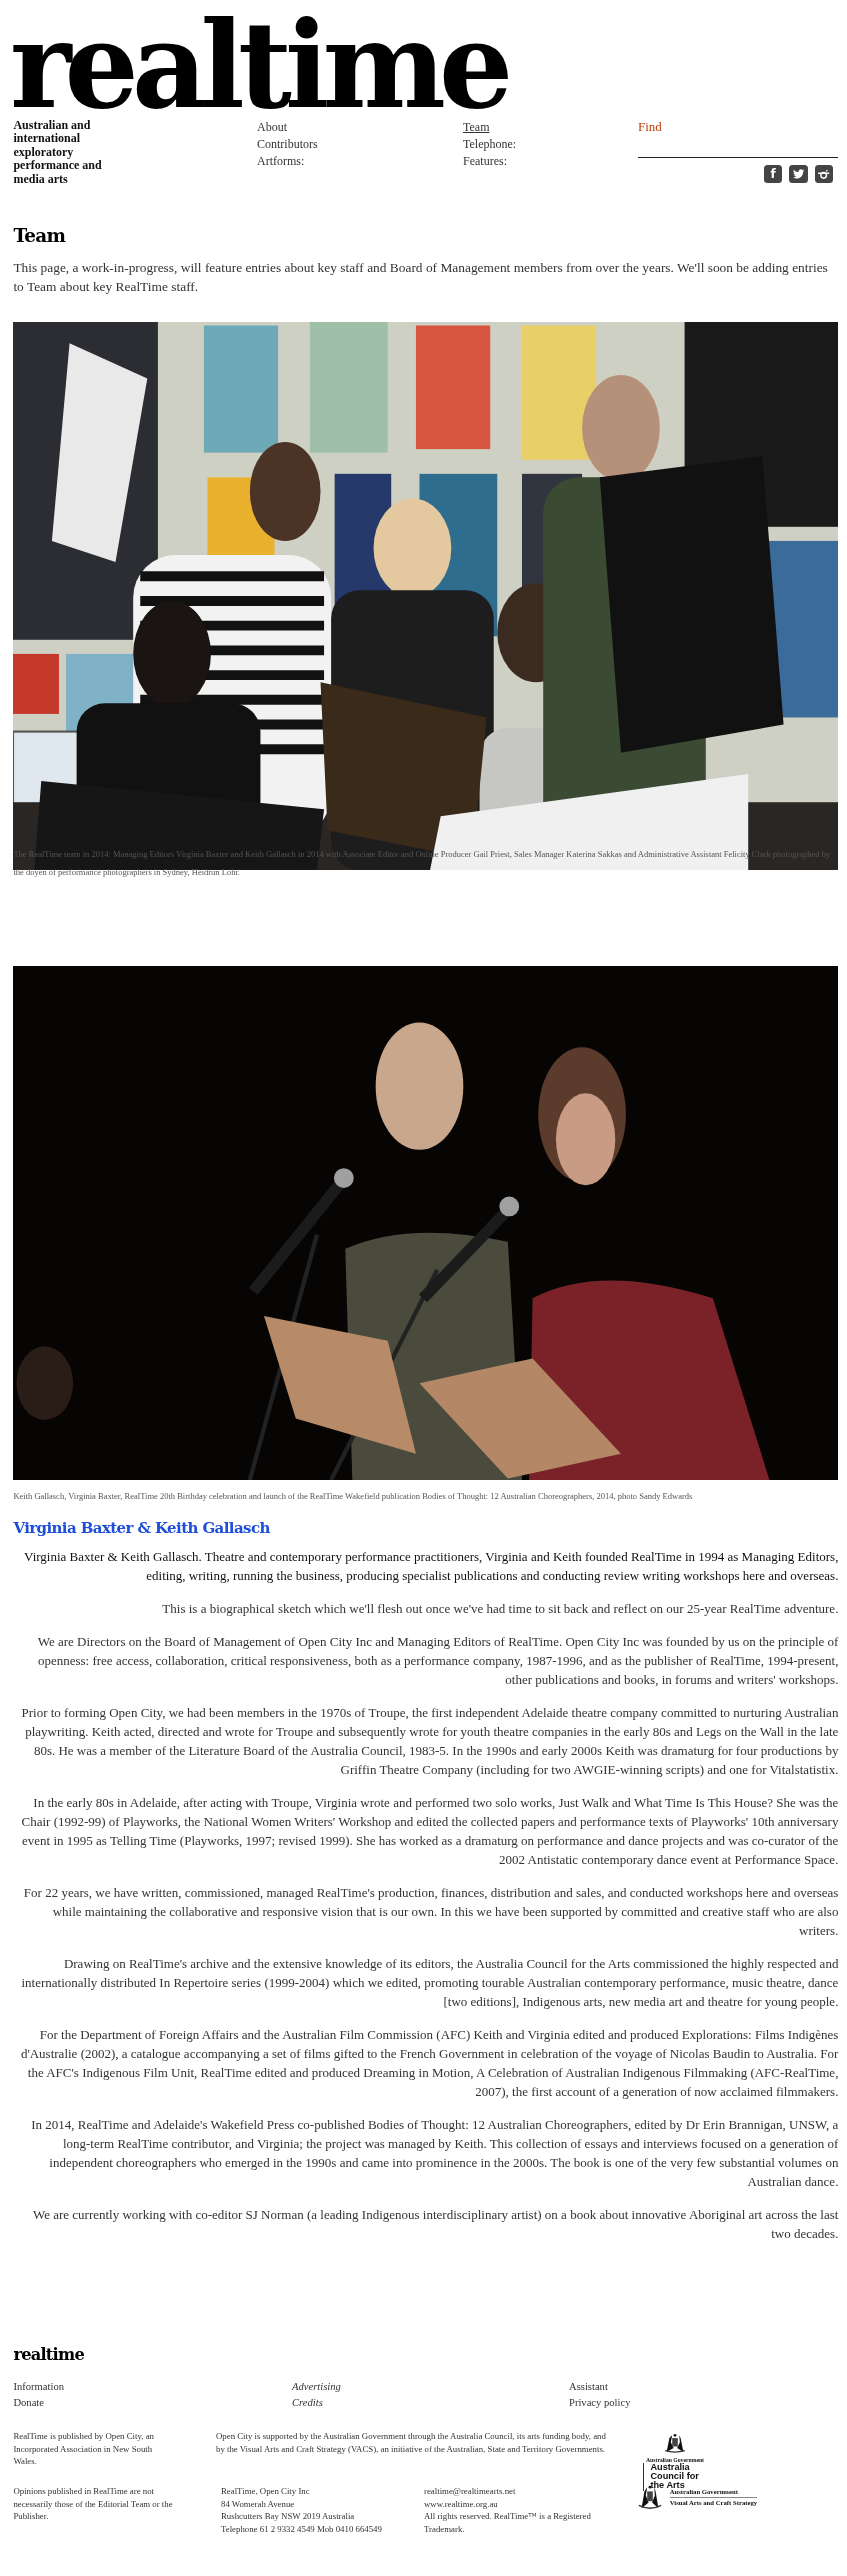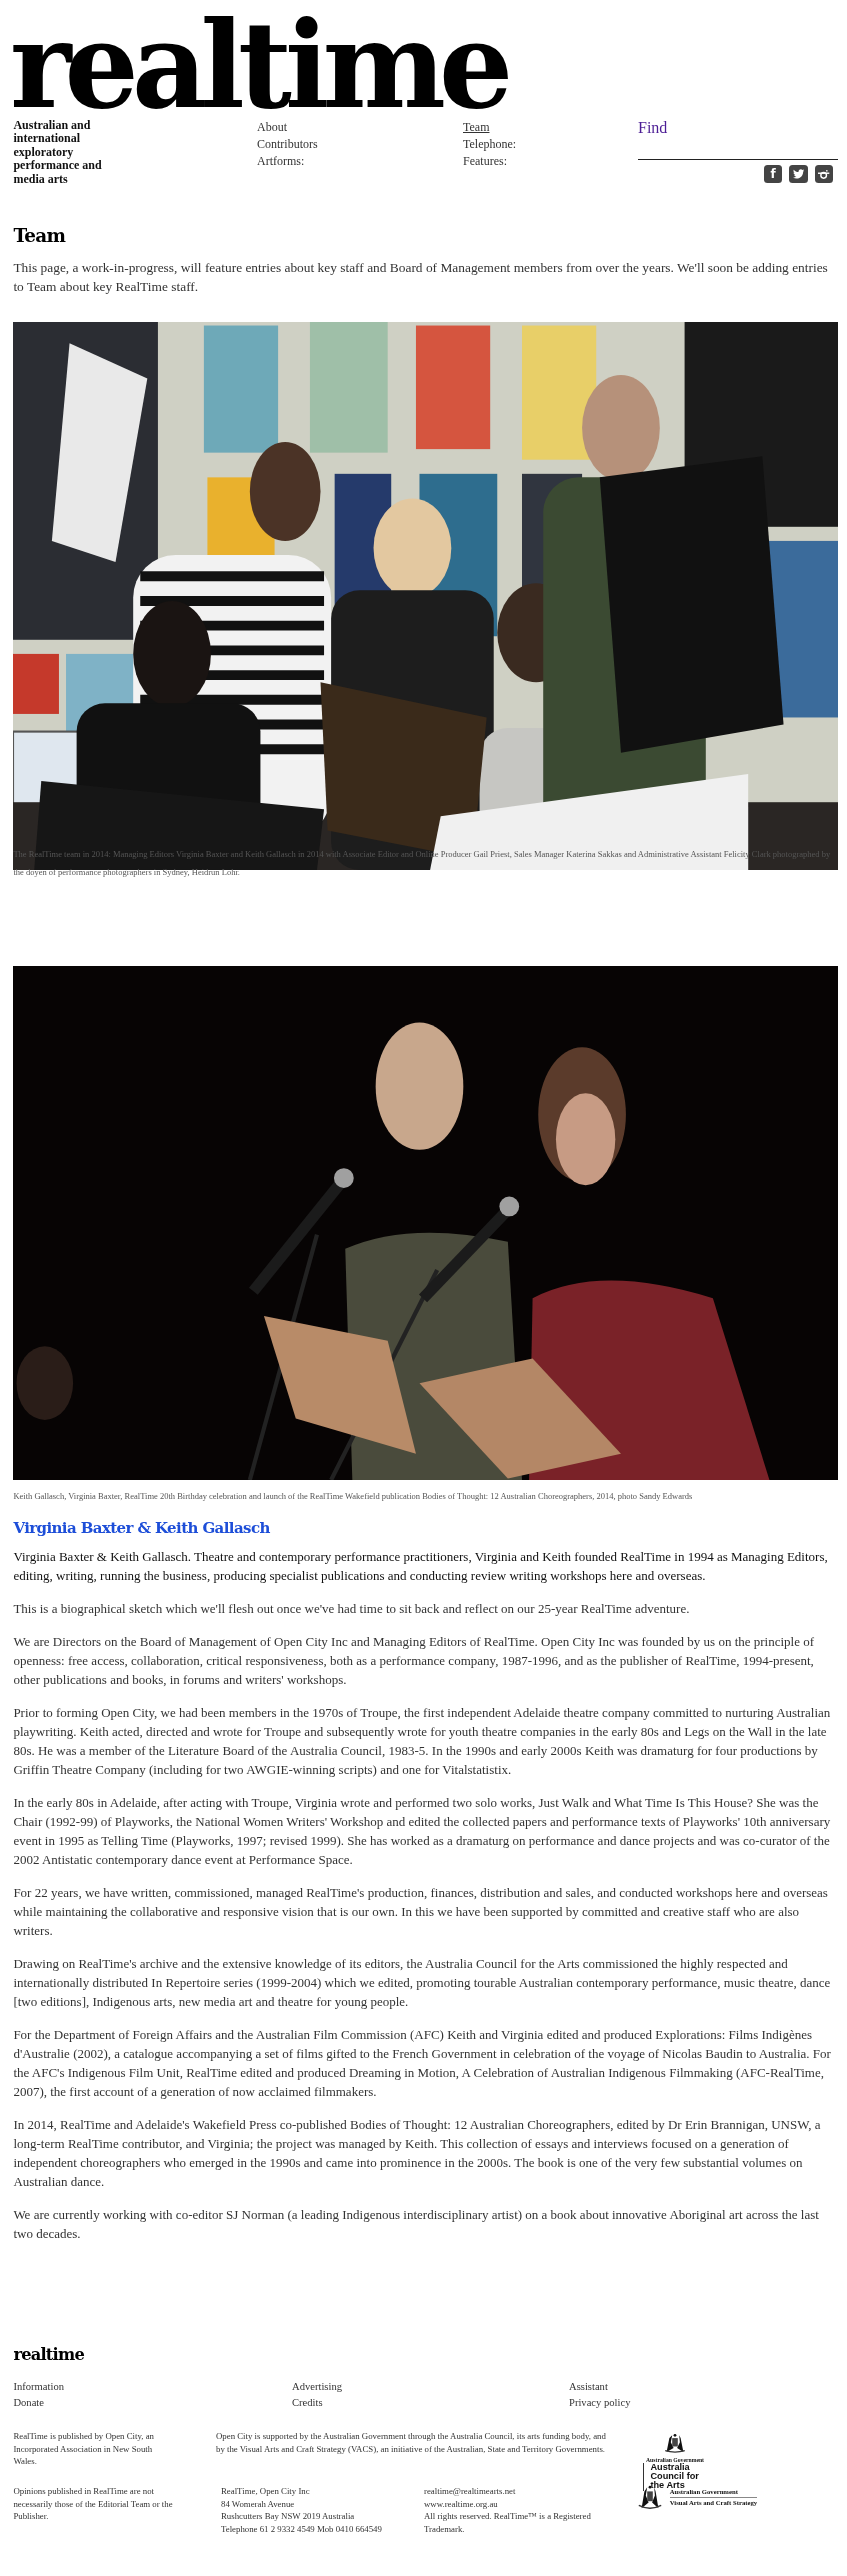--- a/index.html
+++ b/index.html
@@ -33,21 +33,21 @@
     .navcol a {
       display: block; font-size: 12px; line-height: 17px; color: #333;
       text-decoration: none;
     }
     .navcol a.active { text-decoration: underline; }
     .nav1 { left: 221px; }
     .nav2 { left: 427px; }
     .find {
       position: absolute; left: 638px; top: 119px; width: 200px;
     }
-    .find-label { font-size: 16px; color: #4c1d95; display: block; }
+    .find-label { font-size: 13px; color: #c2410c; display: block; }
     .find-input {
       margin-top: 7px;
       width: 200px; height: 15.5px; border: none;
       border-bottom: 1.4px solid #222; background: transparent; outline: none;
       font-family: "Liberation Serif", serif; font-size: 11.3px;
     }
     .social { position: absolute; left: 764px; top: 165px; display: flex; gap: 7px; }
     .social span {
       width: 18.4px; height: 18.4px; border-radius: 3.5px; background: #444;
       display: flex; align-items: center; justify-content: center;
@@ -77,33 +77,33 @@
     .cap2 { top: 1488px; }
 
     
     .bio-title {
       position: absolute; left: 13.4px; top: 1519px;
       font-family: "DejaVu Serif", serif; font-weight: bold; font-size: 15px;
       letter-spacing: -0.6px; color: #1d4ed8;
     }
     .bio { position: absolute; left: 13.4px; top: 1547px; width: 825px; }
     .bio p {
-      font-size: 13px; line-height: 19px; color: #333; margin-bottom: 14px;
+      font-size: 13px; line-height: 19px; color: #333; margin-bottom: 14px; text-align: right;
     }
     .bio p.lead { color: #111; }
 
     
     .f-logo {
       position: absolute; left: 13.4px; top: 2345px;
       font-family: "DejaVu Serif", serif; font-weight: bold; font-size: 16.3px;
       letter-spacing: -0.8px; color: #000;
     }
     .f-links { position: absolute; top: 2379px; }
     .f-links a { display: block; font-size: 10.6px; line-height: 16.3px; color: #333; text-decoration: none; }
-    .fl1 { left: 13.4px; } .fl2 { left: 292px; } .fl3 { left: 569px; }
+    .fl1 { left: 13.4px; } .fl2 { left: 292px; font-style: italic; } .fl3 { left: 569px; }
     .f-text {
       position: absolute; font-size: 8.8px; line-height: 12.7px; color: #333;
     }
     .ft-pub { left: 13.4px; top: 2430px; width: 163px; }
     .ft-opin { left: 13.4px; top: 2485px; width: 163px; }
     .ft-support { left: 216px; top: 2430px; width: 396px; }
     .ft-addr { left: 221px; top: 2485px; width: 170px; }
     .ft-email { left: 424px; top: 2485px; width: 170px; }
     .gov-logo { position: absolute; display: flex; align-items: center; }
     .gov1 { left: 636px; top: 2429px; flex-direction: column; }

